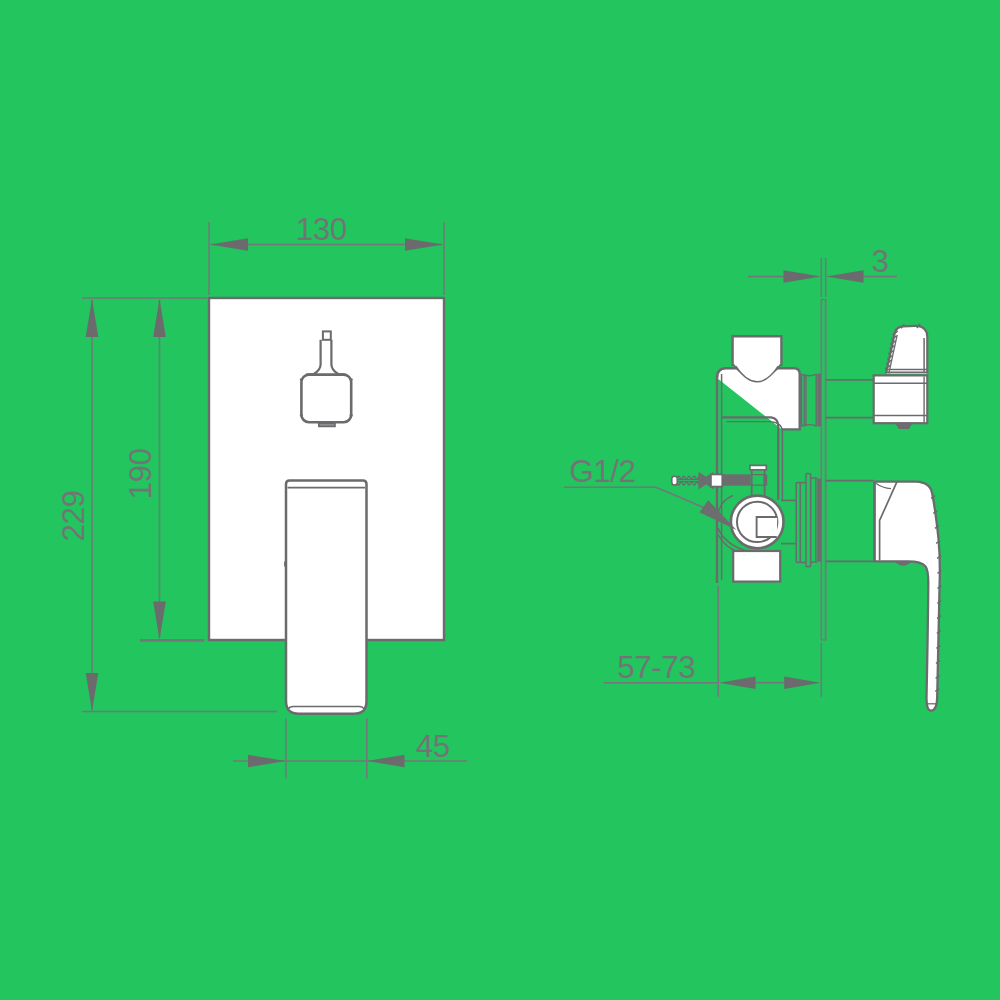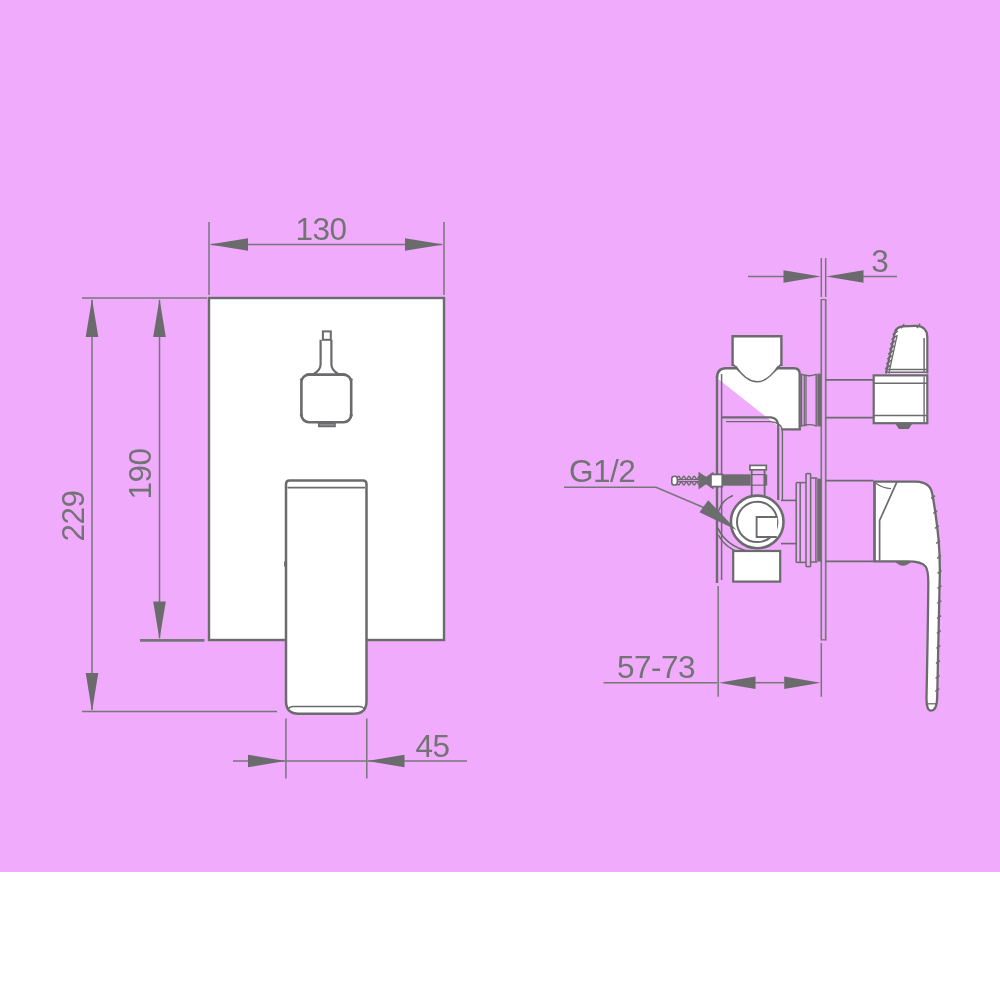--- a/index.html
+++ b/index.html
@@ -1,16 +1,16 @@
 <!DOCTYPE html>
 <html><head>
 <meta charset="utf-8">
 <style>
   html,body{margin:0;padding:0;background:#ffffff;}
-  .wrap{width:1000px;height:872px;position:relative;background:#f0abfc;}
+  .wrap{width:1000px;height:1000px;position:relative;background:#22c55e;}
   svg{display:block;}
   text{font-family:"Liberation Sans", sans-serif;fill:#737376;}
 </style>
 </head>
 <body>
 <div class="wrap">
 <svg width="1000" height="1000" viewBox="0 0 1000 1000" fill="none" stroke-linecap="butt">
 
 <g stroke="#6b6b6e" stroke-width="2.4" fill="#ffffff">
   <rect x="209" y="298" width="235" height="342"></rect>

